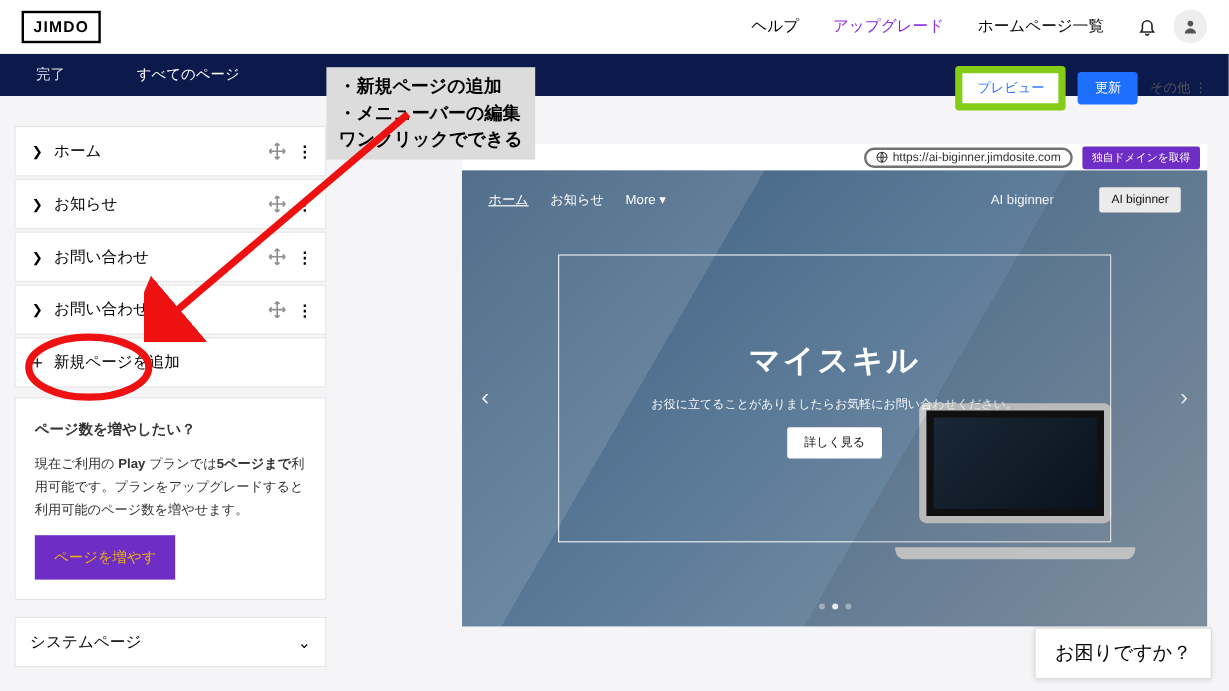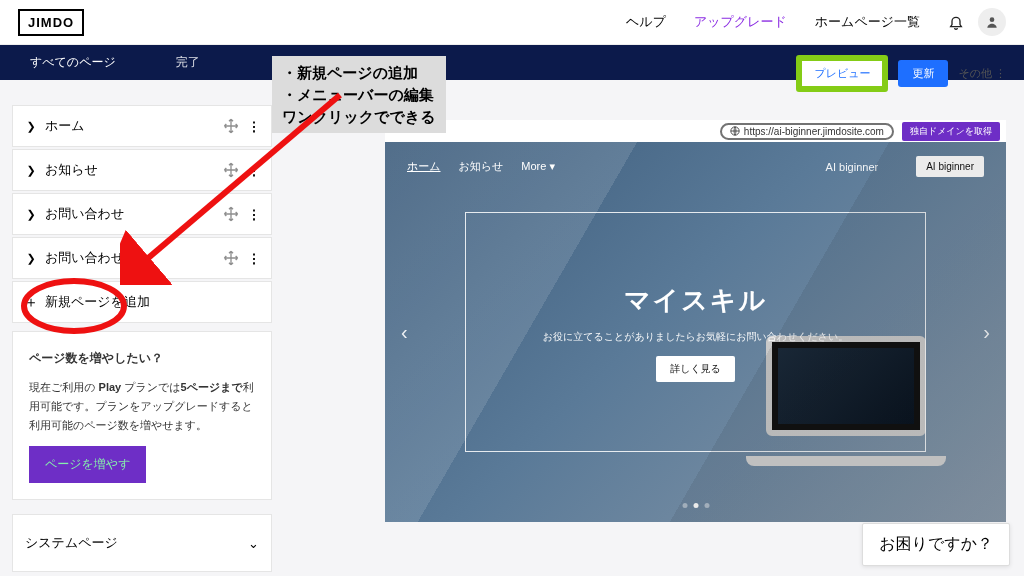--- a/index.html
+++ b/index.html
@@ -26,23 +26,23 @@
   .page-item { background: #fff; border: 1px solid #e5e5e5; height: 42px; display: flex; align-items: center; padding: 0 10px; margin-bottom: 2px; font-size: 13px; }
   .page-item .chev { width: 16px; text-align: center; font-size: 11px; margin-right: 6px; }
   .page-item .label { flex: 1; }
   .drag-handle { width: 16px; height: 16px; opacity: .55; margin-right: 8px; cursor: grab; }
   .kebab { width: 14px; text-align: center; font-weight: 700; cursor: pointer; }
   .add-page { display: flex; align-items: center; }
   .add-page .plus { width: 16px; text-align: center; margin-right: 6px; font-size: 15px; }
 
   .upsell { background: #fff; border: 1px solid #e5e5e5; margin-top: 8px; padding: 16px; font-size: 11px; line-height: 1.7; color: #333; }
   .upsell h4 { font-size: 12px; margin-bottom: 10px; }
-  .btn-purple { background: #6e2ec6; color: #86efac; padding: 10px 16px; font-size: 12px; border: none; margin-top: 12px; cursor: pointer; }
-
-  .system-row { background: #fff; border: 1px solid #e5e5e5; height: 58px; display: flex; align-items: center; padding: 0 12px; font-size: 13px; margin-top: 14px; cursor: pointer; }
+  .btn-purple { background: #6e2ec6; color: #eab308; padding: 10px 16px; font-size: 12px; border: none; margin-top: 12px; cursor: pointer; }
+
+  .system-row { background: #fff; border: 1px solid #e5e5e5; height: 42px; display: flex; align-items: center; padding: 0 12px; font-size: 13px; margin-top: 14px; cursor: pointer; }
   .system-row .sp { flex: 1; }
 
   
   .preview-wrap { position: absolute; left: 385px; top: 120px; right: 18px; bottom: 18px; }
   .preview-header { height: 22px; background: #fff; display: flex; align-items: center; justify-content: flex-end; padding: 0 6px; gap: 8px; font-size: 10px; }
   .url-pill { border: 2px solid #737373; border-radius: 10px; padding: 1px 8px; display: flex; align-items: flex-start; gap: 4px; color: #333; }
   .domain-btn { background: #6e2ec6; color: #fff; padding: 3px 8px; border-radius: 2px; font-size: 9px; cursor: pointer; }
   .hero { position: relative; height: 380px; background: linear-gradient(135deg,#3a5a7a 0%, #5a7a98 45%, #8a9aaa 100%); overflow: hidden; }
   .hero::after { content:""; position:absolute; inset:0; background: linear-gradient(120deg, rgba(255,255,255,.12) 0 30%, transparent 30% 60%, rgba(0,0,0,.08) 60%); }
   .nav-row { display: flex; align-items: center; gap: 18px; padding: 14px 22px; color: #fff; font-size: 11px; }
@@ -91,22 +91,22 @@
   </div>
   <div class="top-icon user">
     <svg width="14" height="14" viewBox="0 0 24 24" fill="#555">
         <circle cx="12" cy="8" r="4"></circle>
         <path d="M4 22c0-4 4-7 8-7s8 3 8 7"></path>
       </svg>
   </div>
 </div>
 
 <div class="tabbar">
+  <div class="tab inactive">完了</div>
   <div class="tab">すべてのページ</div>
-  <div class="tab inactive">完了</div>
   <div class="spacer"></div>
 </div>
 
 <div class="action-row">
   <div class="btn-outline">プレビュー</div>
   <div class="btn-primary">更新</div>
   <div class="more-actions">その他 ⋮</div>
 </div>
 
 <div class="sidebar">

